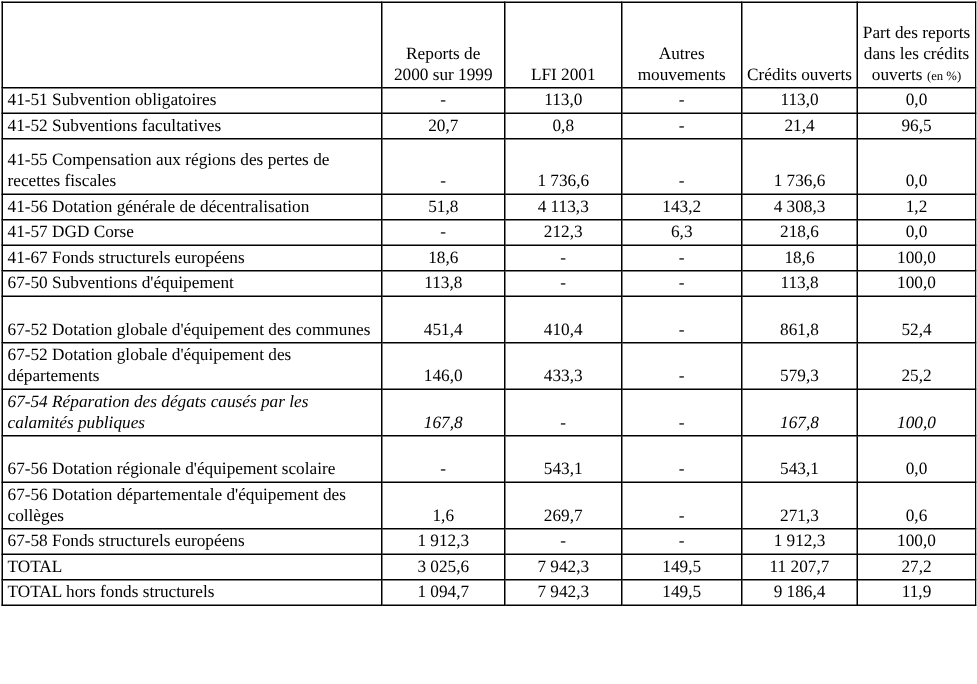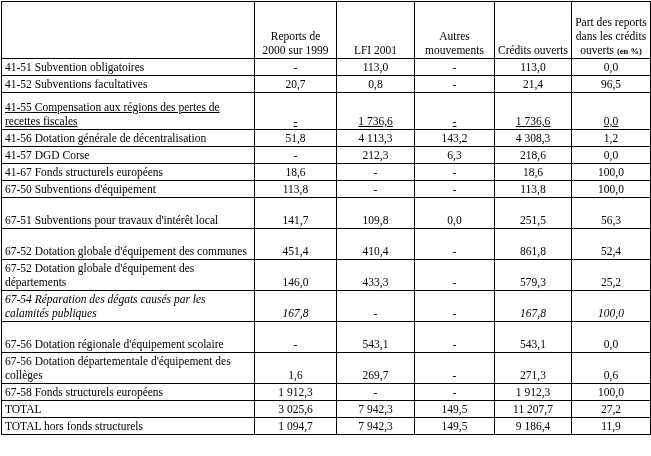--- a/index.html
+++ b/index.html
@@ -53,21 +53,21 @@
     border-top: 1px solid #000;
   }
   .label {
     text-align: left;
   }
   .num {
     text-align: center;
   }
   .small-note {
     font-size: 8.5px;
-    font-weight: bold;
+    font-weight: normal;
   }
 </style>
 </head>
 <body>
 
 <div class="table-wrap">
   <table class="fintable">
     <colgroup>
       <col class="c0">
         <col class="c1">
@@ -100,21 +100,21 @@
           <td class="num">0,0</td>
         </tr>
         <tr style="height: 16px;">
           <td class="label">41-52 Subventions facultatives</td>
           <td class="num">20,7</td>
           <td class="num">0,8</td>
           <td class="num">-</td>
           <td class="num">21,4</td>
           <td class="num">96,5</td>
         </tr>
-        <tr style="height: 37px; text-decoration: underline;">
+        <tr style="height: 37px;">
           <td class="label">41-55 Compensation aux régions des pertes de recettes fiscales</td>
           <td class="num">-</td>
           <td class="num">1 736,6</td>
           <td class="num">-</td>
           <td class="num">1 736,6</td>
           <td class="num">0,0</td>
         </tr>
         <tr style="height: 16px;">
           <td class="label">41-56 Dotation générale de décentralisation</td>
           <td class="num">51,8</td>
@@ -141,28 +141,20 @@
         </tr>
         <tr style="height: 16px; font-family: Liberation Serif, serif;">
           <td class="label">67-50 Subventions d'équipement</td>
           <td class="num">113,8</td>
           <td class="num">-</td>
           <td class="num">-</td>
           <td class="num">113,8</td>
           <td class="num">100,0</td>
         </tr>
         <tr style="height: 31px;">
-          <td class="label">67-51 Subventions pour travaux d'intérêt local</td>
-          <td class="num">141,7</td>
-          <td class="num">109,8</td>
-          <td class="num">0,0</td>
-          <td class="num">251,5</td>
-          <td class="num">56,3</td>
-        </tr>
-        <tr style="height: 31px;">
           <td class="label">67-52 Dotation globale d'équipement des communes</td>
           <td class="num">451,4</td>
           <td class="num">410,4</td>
           <td class="num">-</td>
           <td class="num">861,8</td>
           <td class="num">52,4</td>
         </tr>
         <tr style="height: 31px;">
           <td class="label"> 67-52 Dotation globale d'équipement des départements</td>
           <td class="num">146,0</td>

